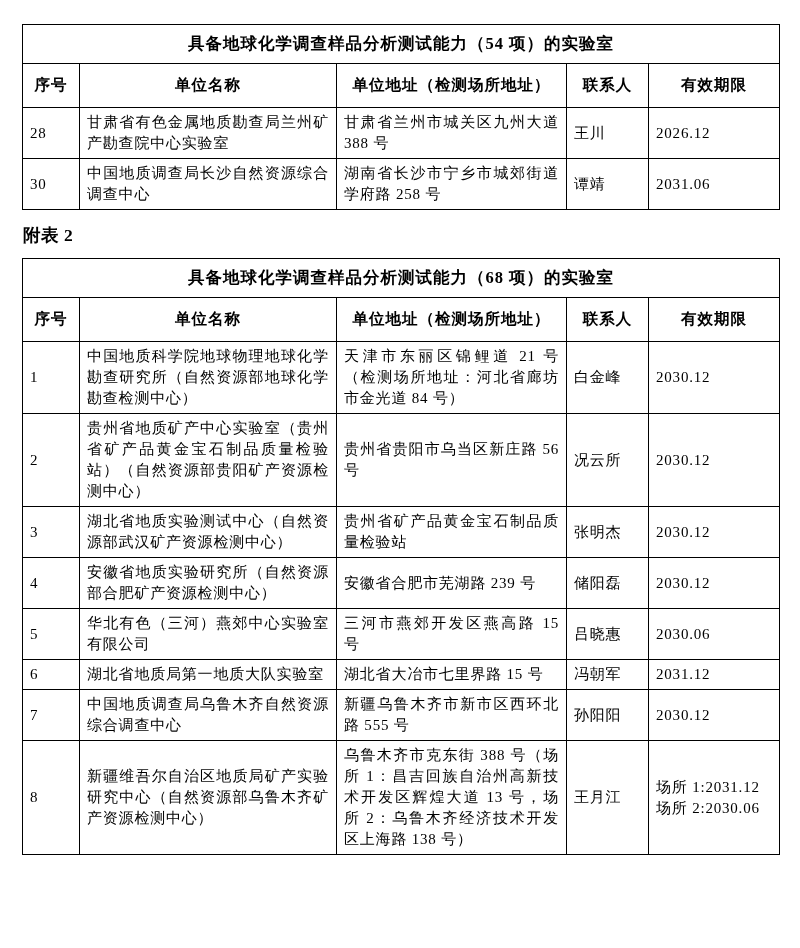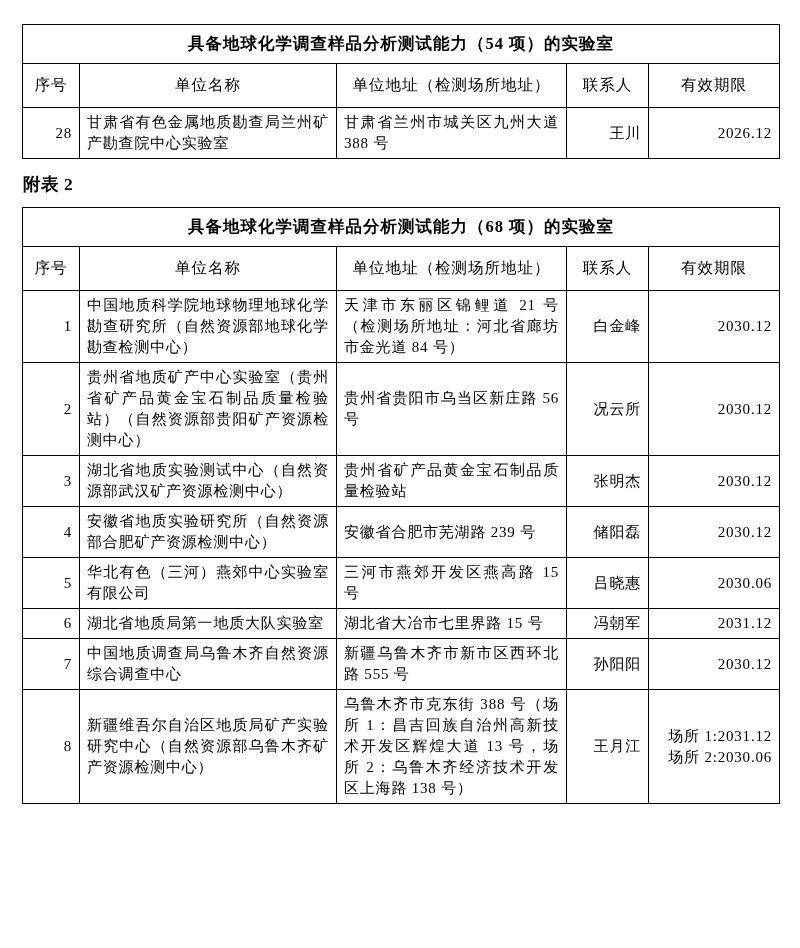--- a/index.html
+++ b/index.html
@@ -29,34 +29,34 @@
     box-sizing: border-box;
   }
   .tbl-title {
     font-weight: bold;
     font-size: 16.5px;
     text-align: center;
     padding: 8px 4px;
     letter-spacing: 1px;
   }
   th.col-h {
-    font-weight: normal;
+    font-weight: bold;
     font-size: 15.5px;
     text-align: center;
     padding: 11px 2px;
     letter-spacing: 1px;
   }
   table.doc-table td {
     font-size: 15px;
     line-height: 21px;
     padding: 4px 7px;
     letter-spacing: 0.8px;
   }
   td.c-seq, td.c-contact, td.c-valid {
-    text-align: right;
+    text-align: left;
     letter-spacing: 0.3px;
   }
   td.c-name, td.c-addr {
     text-align: justify;
     text-justify: inter-character;
   }
   td.c-valid {
     white-space: pre-line;
   }
   .annex-label {
@@ -98,20 +98,27 @@
       </tr>
     </thead>
     <tbody>
       <tr>
         <td class="c-seq">28</td>
         <td class="c-name">甘肃省有色金属地质勘查局兰州矿产勘查院中心实验室</td>
         <td class="c-addr">甘肃省兰州市城关区九州大道 388 号</td>
         <td class="c-contact">王川</td>
         <td class="c-valid">2026.12</td>
       </tr>
+      <tr>
+        <td class="c-seq">30</td>
+        <td class="c-name">中国地质调查局长沙自然资源综合调查中心</td>
+        <td class="c-addr">湖南省长沙市宁乡市城郊街道学府路 258 号</td>
+        <td class="c-contact">谭靖</td>
+        <td class="c-valid">2031.06</td>
+      </tr>
     </tbody>
   </table>
 
   <div class="annex-label">附表 2</div>
 
   <table class="doc-table">
     <colgroup>
       <col class="w-seq">
         <col class="w-name">
         <col class="w-addr">

